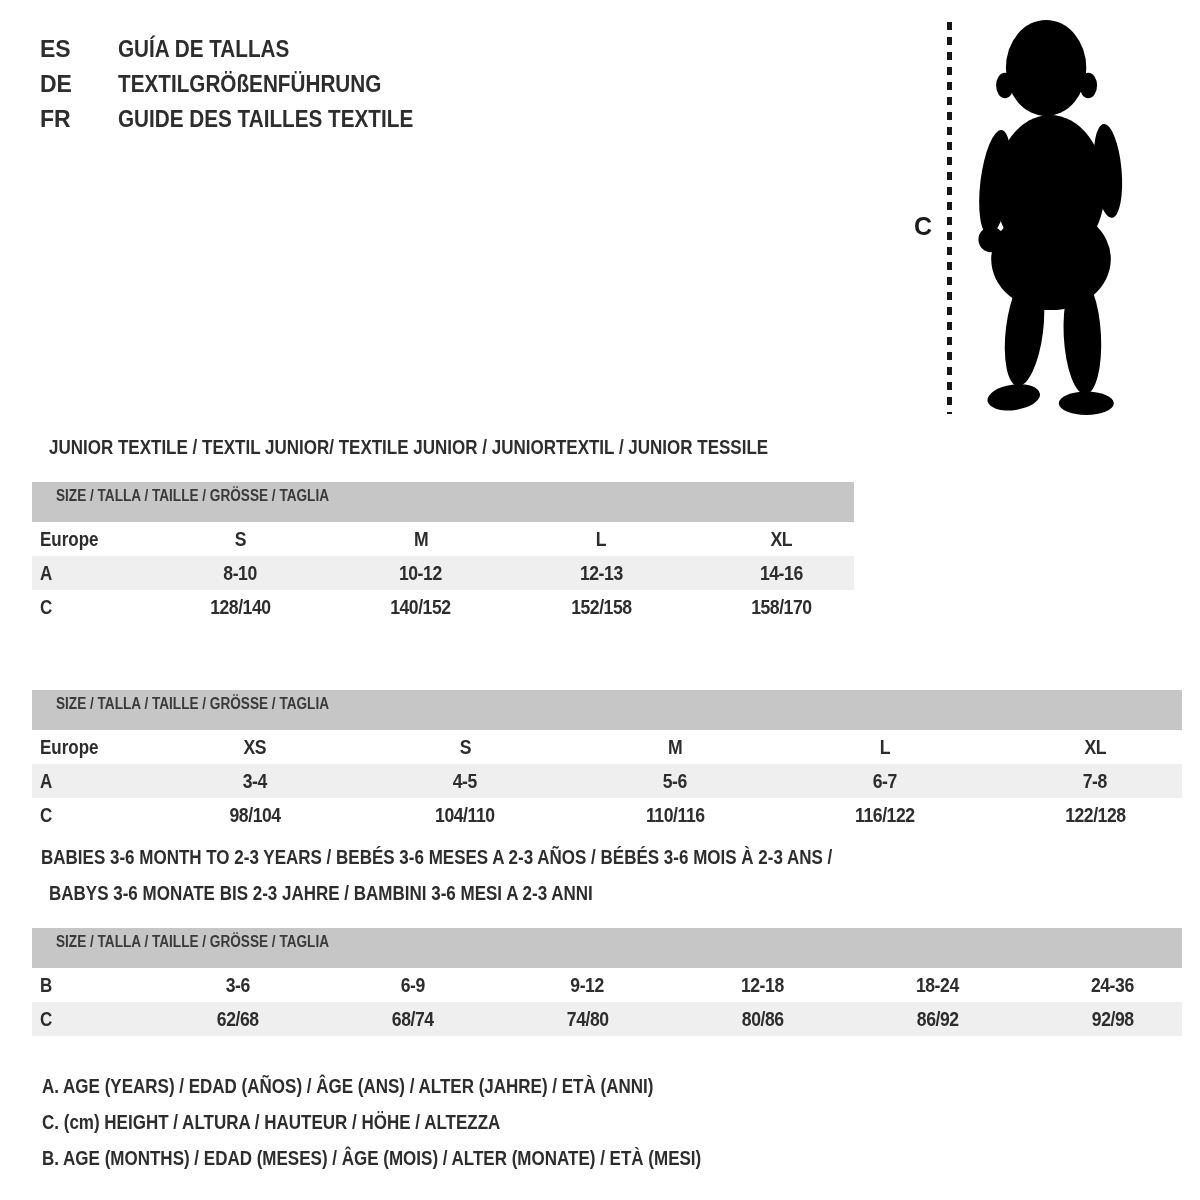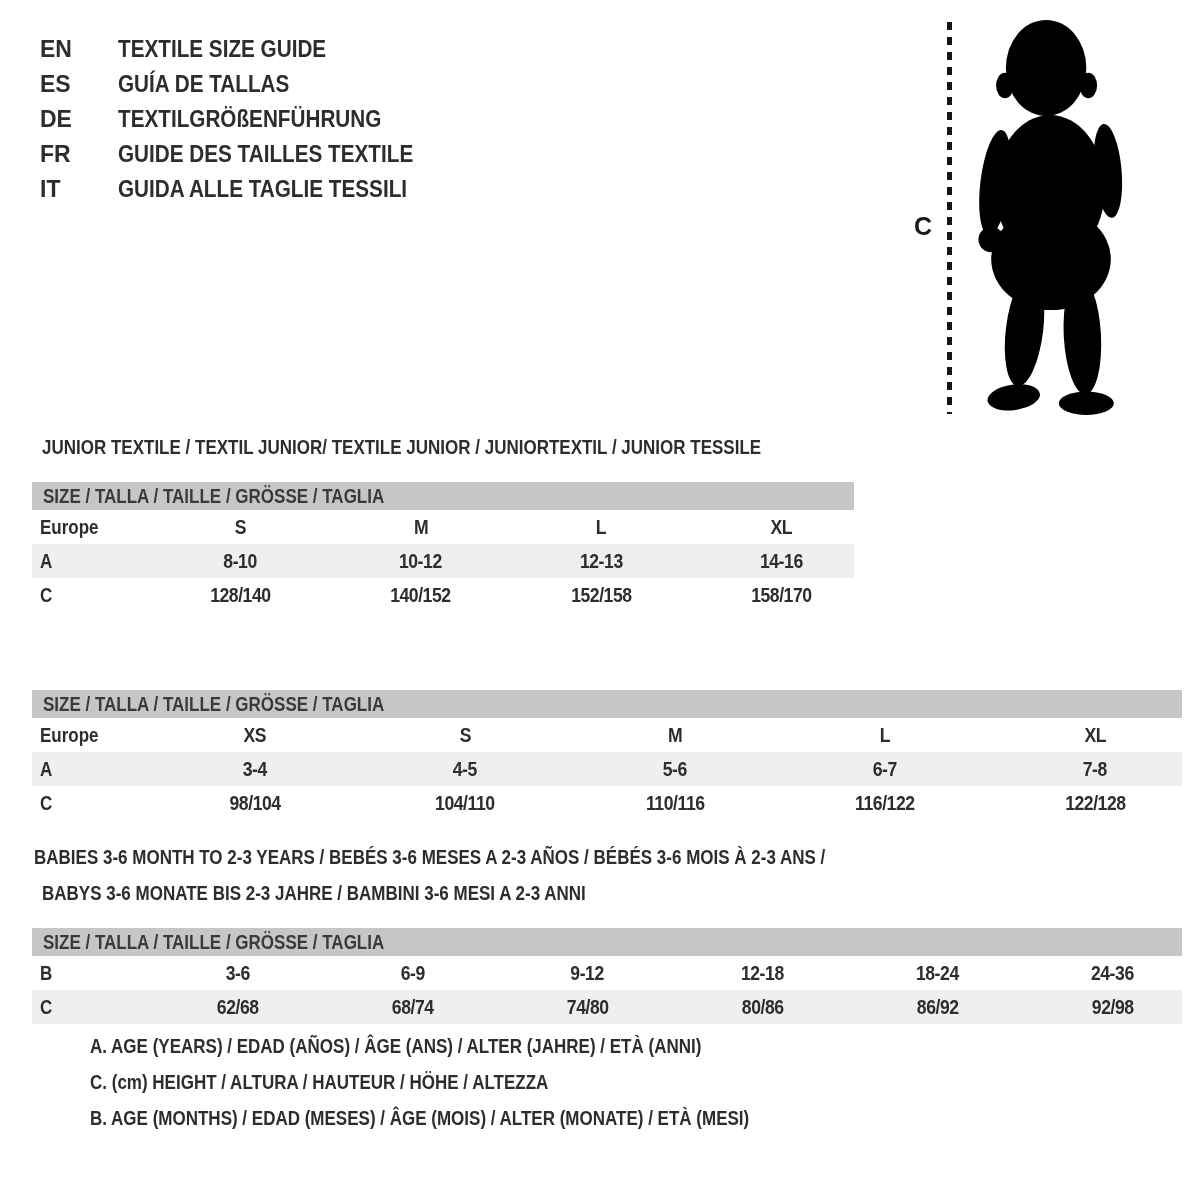--- a/index.html
+++ b/index.html
@@ -10,26 +10,26 @@
   }
   .abs { position:absolute; }
   
   .sx { display:inline-block; transform:scaleX(0.85); transform-origin:0 50%; white-space:nowrap; }
   .sxc { display:inline-block; transform:scaleX(0.88); transform-origin:50% 50%; white-space:nowrap; }
 
   
   .lang-row { display:flex; height:35px; align-items:center; font-size:23px; font-weight:bold; }
   .lang-code { width:78px; flex:0 0 78px; }
   
-  .sect-title { font-size:20px; font-weight:bold; white-space:nowrap; }
+  .sect-title { font-size:20px; font-weight:bold; white-space:nowrap;margin-left:7px; }
   
   .tbl { position:absolute; }
   .tbar {
-    height:28px; line-height:28px; background:#c6c6c6;
-    font-size:20px; font-weight:bold; padding-left:11px; color:#3a3a3a;
+    height:40px; line-height:28px; background:#c6c6c6;
+    font-size:16px; font-weight:bold; padding-left:24px; color:#3a3a3a;
   }
   .trow { display:flex; height:34px; align-items:center; font-size:20px; font-weight:bold;gap:36px; }
   .trow.shade { background:#efefef; }
   .tlabel { width:100px; flex:0 0 100px; padding-left:8px; box-sizing:border-box; }
   .tcell { flex:1 1 0; text-align:center; letter-spacing:-0.5px; }
   
   .fnote { height:36px; display:flex; align-items:center; font-size:20px; font-weight:bold; }
   
   .dash-line {
     width:5px;
@@ -38,38 +38,30 @@
   .c-label { font-size:25px; font-weight:bold; color:#1a1a1a; }
   .sub { font-size:13px; vertical-align:-4px; }
 </style>
 </head>
 <body>
 
 <div id="page">
 
   <div class="abs" style="left:40px; top:32px;">
     <div class="lang-row">
-      <span class="lang-code">EN</span>
-      <span class="sx" style="transform:scaleX(0.9);">TEXTILE SIZE GUIDE</span>
-    </div>
-    <div class="lang-row">
       <span class="lang-code">ES</span>
       <span class="sx" style="transform:scaleX(0.9);">GUÍA DE TALLAS</span>
     </div>
     <div class="lang-row">
       <span class="lang-code">DE</span>
       <span class="sx" style="transform:scaleX(0.9);">TEXTILGRÖßENFÜHRUNG</span>
     </div>
     <div class="lang-row">
       <span class="lang-code">FR</span>
       <span class="sx" style="transform:scaleX(0.9);">GUIDE DES TAILLES TEXTILE</span>
-    </div>
-    <div class="lang-row">
-      <span class="lang-code">IT</span>
-      <span class="sx" style="transform:scaleX(0.9);">GUIDA ALLE TAGLIE TESSILI</span>
     </div>
   </div>
 
   <div class="abs c-label" style="left:908px; top:212px; width:30px; text-align:center;">C</div>
   <div class="abs dash-line" style="left:947px; top:22px; height:392px;"></div>
   <div class="abs" style="left:962px; top:14px; width:178px; height:402px;">
     <svg width="178" height="402" viewBox="0 0 170 410" xmlns="http://www.w3.org/2000/svg">
       <g fill="#000000">
         <ellipse cx="80" cy="55" rx="41" ry="49"></ellipse>
         <ellipse cx="38" cy="73" rx="9" ry="13"></ellipse>
@@ -171,21 +163,21 @@
       <div class="tlabel"><span class="sx">C</span></div>
       <div class="tcell"><span class="sxc">62/68</span></div>
       <div class="tcell"><span class="sxc">68/74</span></div>
       <div class="tcell"><span class="sxc">74/80</span></div>
       <div class="tcell"><span class="sxc">80/86</span></div>
       <div class="tcell"><span class="sxc">86/92</span></div>
       <div class="tcell"><span class="sxc">92/98</span></div>
     </div>
   </div>
 
-  <div class="abs" style="left:42px; top:1028px;margin-left:48px;">
+  <div class="abs" style="left:42px; top:1068px;">
     <div class="fnote">
         <span class="sx">A. AGE (YEARS) / EDAD (AÑOS) / ÂGE (ANS) / ALTER (JAHRE) / ETÀ (ANNI)</span>
       </div>
     <div class="fnote">
         <span class="sx">C. (cm) HEIGHT / ALTURA / HAUTEUR / HÖHE / ALTEZZA</span>
       </div>
     <div class="fnote">
         <span class="sx">B. AGE (MONTHS) / EDAD (MESES) / ÂGE (MOIS) / ALTER (MONATE) / ETÀ (MESI)</span>
       </div>
   </div>

